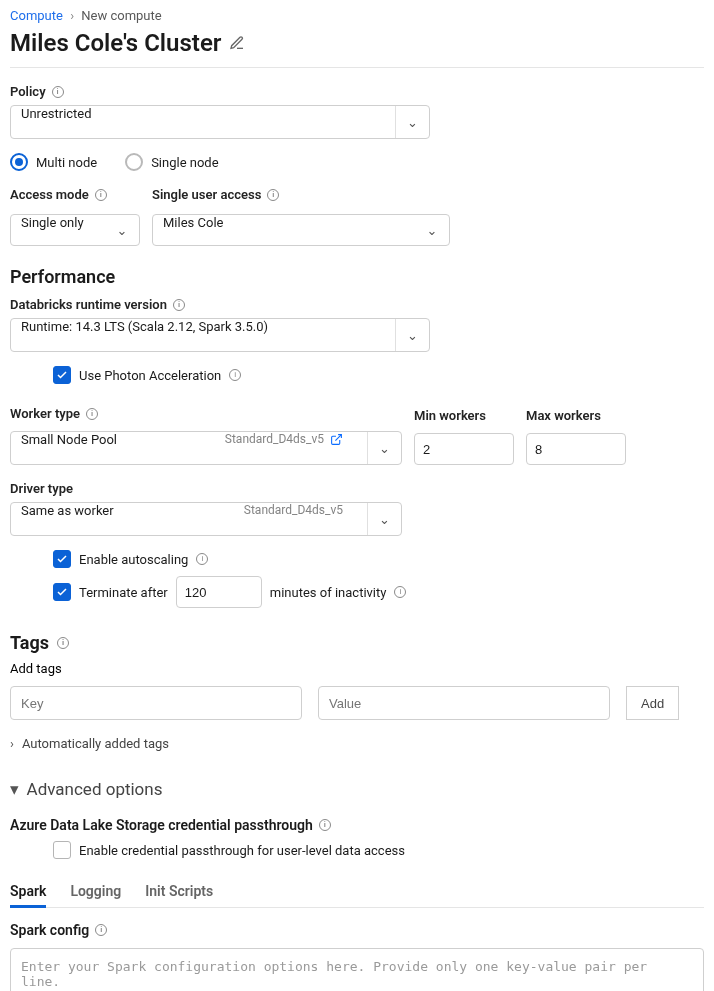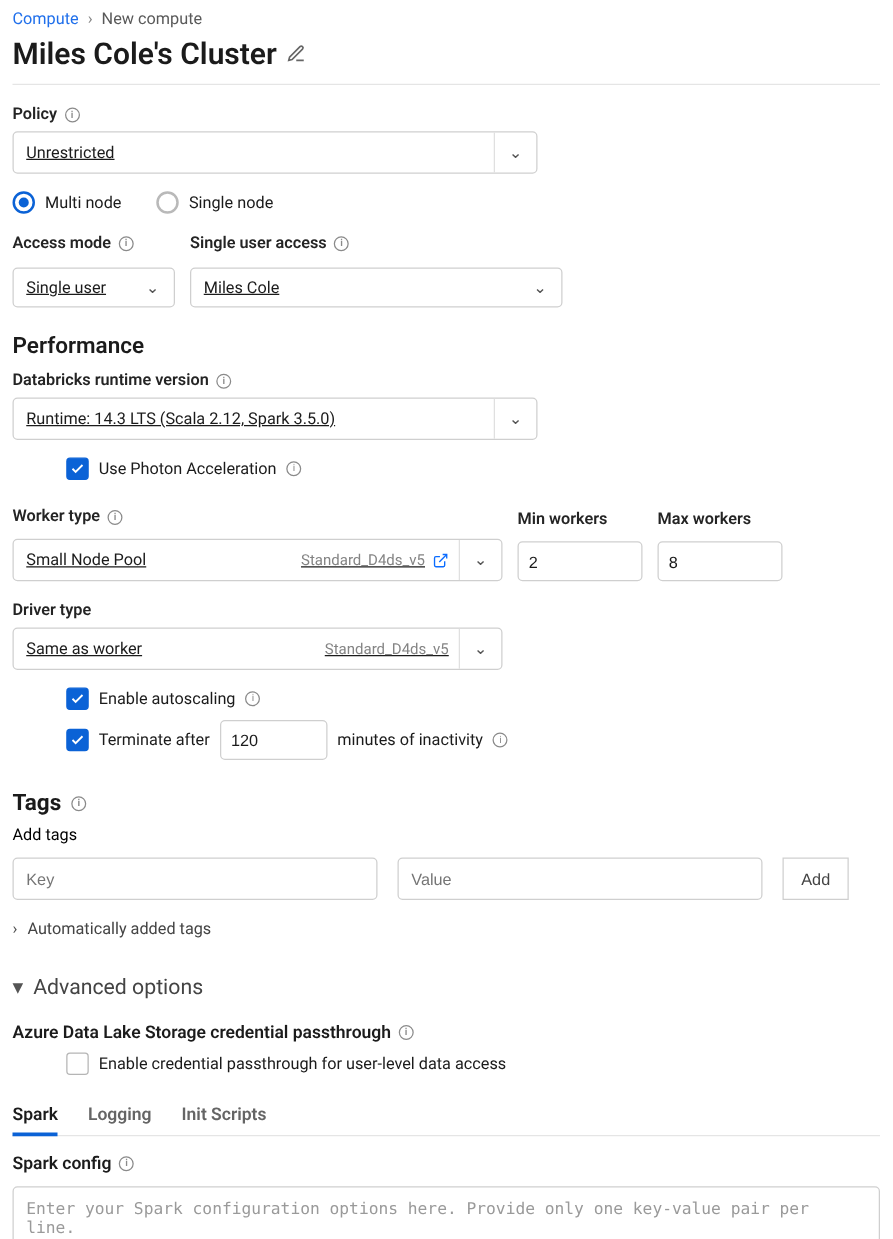--- a/index.html
+++ b/index.html
@@ -23,22 +23,22 @@
 
     .info-icon {
       width: 12px; height: 12px; border: 1px solid #8a8a8a; border-radius: 50%;
       display:inline-flex; align-items:center; justify-content:center;
       font-size: 8px; color:#8a8a8a; line-height:1;
     }
 
     .select, .combo {
       position: relative;
       border: 1px solid #cfcfcf; border-radius: 4px; height: 34px;
-      display:flex; align-items:center; padding: 0 36px 0 10px; background:#fff;
-      font-size: 13px; cursor:pointer;text-decoration:underline;
+      display:flex; align-items:flex-start; padding: 0 52px 0 10px; background:#fff;
+      font-size: 13px; cursor:pointer;
     }
     .combo.sm { height: 32px; }
     .select .caret, .combo .caret {
       position:absolute; right:0; top:0; bottom:0; width:34px; border-left:1px solid #e0e0e0;
       display:flex; align-items:center; justify-content:center; color:#555;
     }
     .combo .caret.noborder { border-left:none; }
     .combo .right-text { margin-left:auto; color:#848484; font-size:12px; display:flex; align-items:center; gap:6px; padding-right:6px; }
 
     .radio-row { display:flex; gap: 28px; margin: 14px 0 16px; align-items:center; }
@@ -153,21 +153,21 @@
   </div>
   <div class="col" style="width:260px">
     <div class="section-label">
       <span>Single user access</span>
       <span class="info-icon">i</span>
     </div>
   </div>
 </div>
 <div class="row" style="margin-top:6px">
   <div class="combo sm" style="width:130px">
-    <span>Single user</span>
+    <span>Single only</span>
     <span class="caret noborder">⌄</span>
   </div>
   <div class="combo sm" style="width:298px">
     <span>Miles Cole</span>
     <span class="caret noborder">⌄</span>
   </div>
 </div>
 
 
 <h2 class="perf">Performance</h2>

